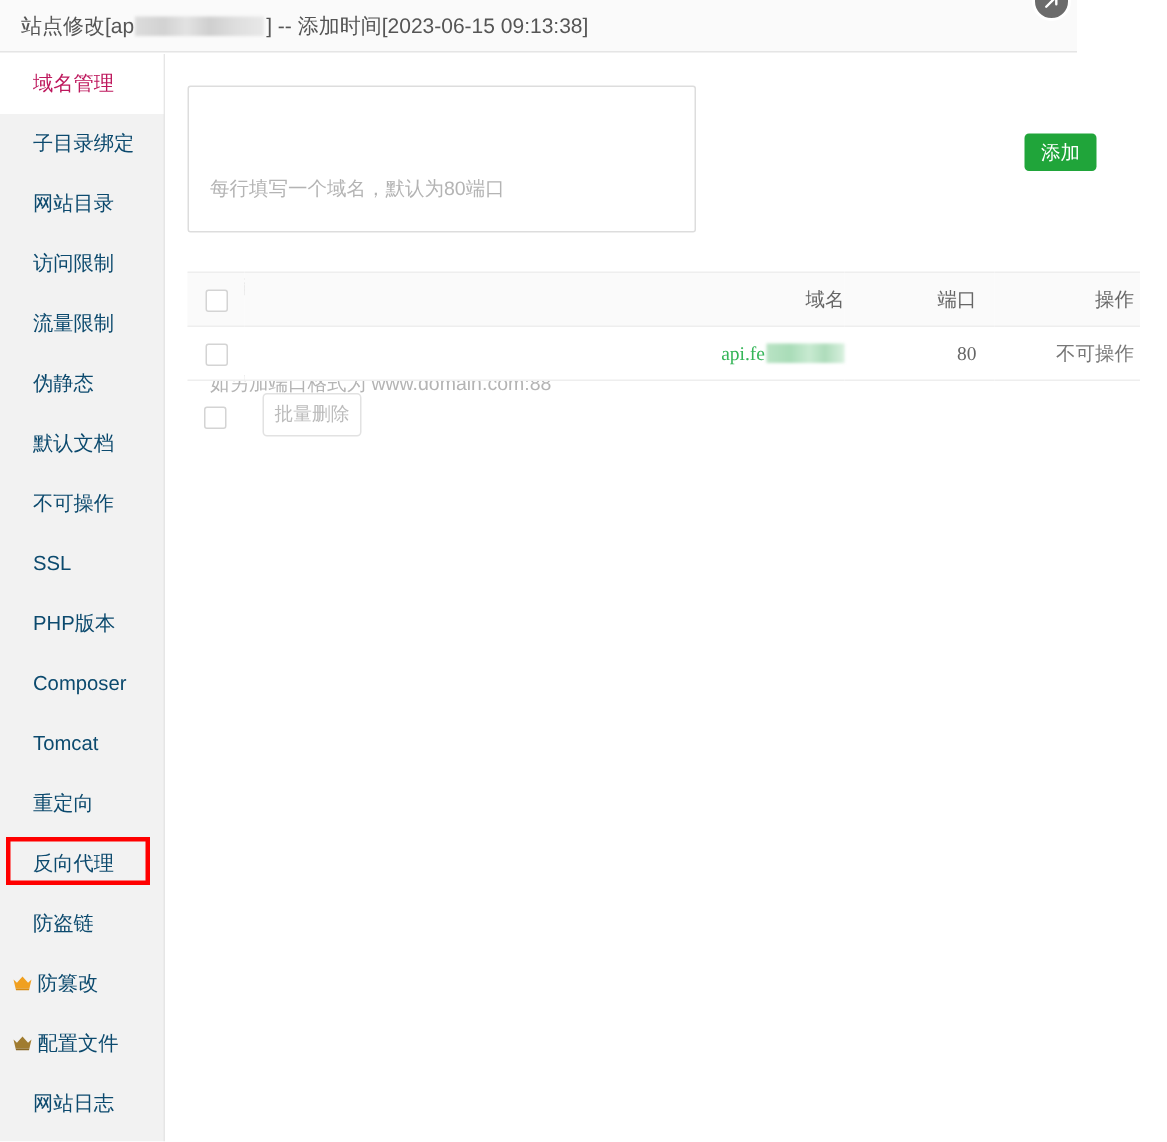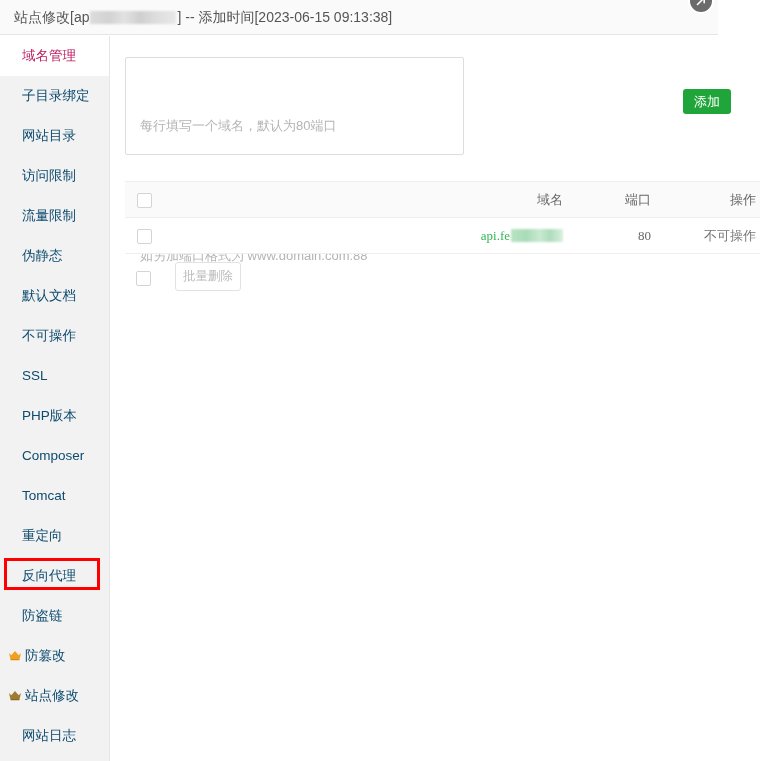--- a/index.html
+++ b/index.html
@@ -253,21 +253,21 @@
           <path d="M2.4 10 H11.6 L11.3 11.2 H2.7 Z" fill="#d98b10"></path>
         </svg>
     </span><span>防篡改</span>
   </div>
   <div class="side-item has-icon">
     <span class="crown">
       <svg width="14" height="12" viewBox="0 0 14 12">
           <path d="M1 4 L3.3 6.2 L7 2 L10.7 6.2 L13 4 L11.6 10 H2.4 Z" fill="#a07c30"></path>
           <path d="M2.4 10 H11.6 L11.3 11.2 H2.7 Z" fill="#8a6825"></path>
         </svg>
-    </span><span>站点修改</span>
+    </span><span>配置文件</span>
   </div>
   <div class="side-item"><span>网站日志</span></div>
 </div>
 
 <div class="main">
 
   <div class="textarea-box">
     <div class="ta-line">每行填写一个域名，默认为80端口</div>
     <div class="ta-line">泛解析添加方法 *.domain.com</div>
     <div class="ta-line">如另加端口格式为 www.domain.com:88</div>

